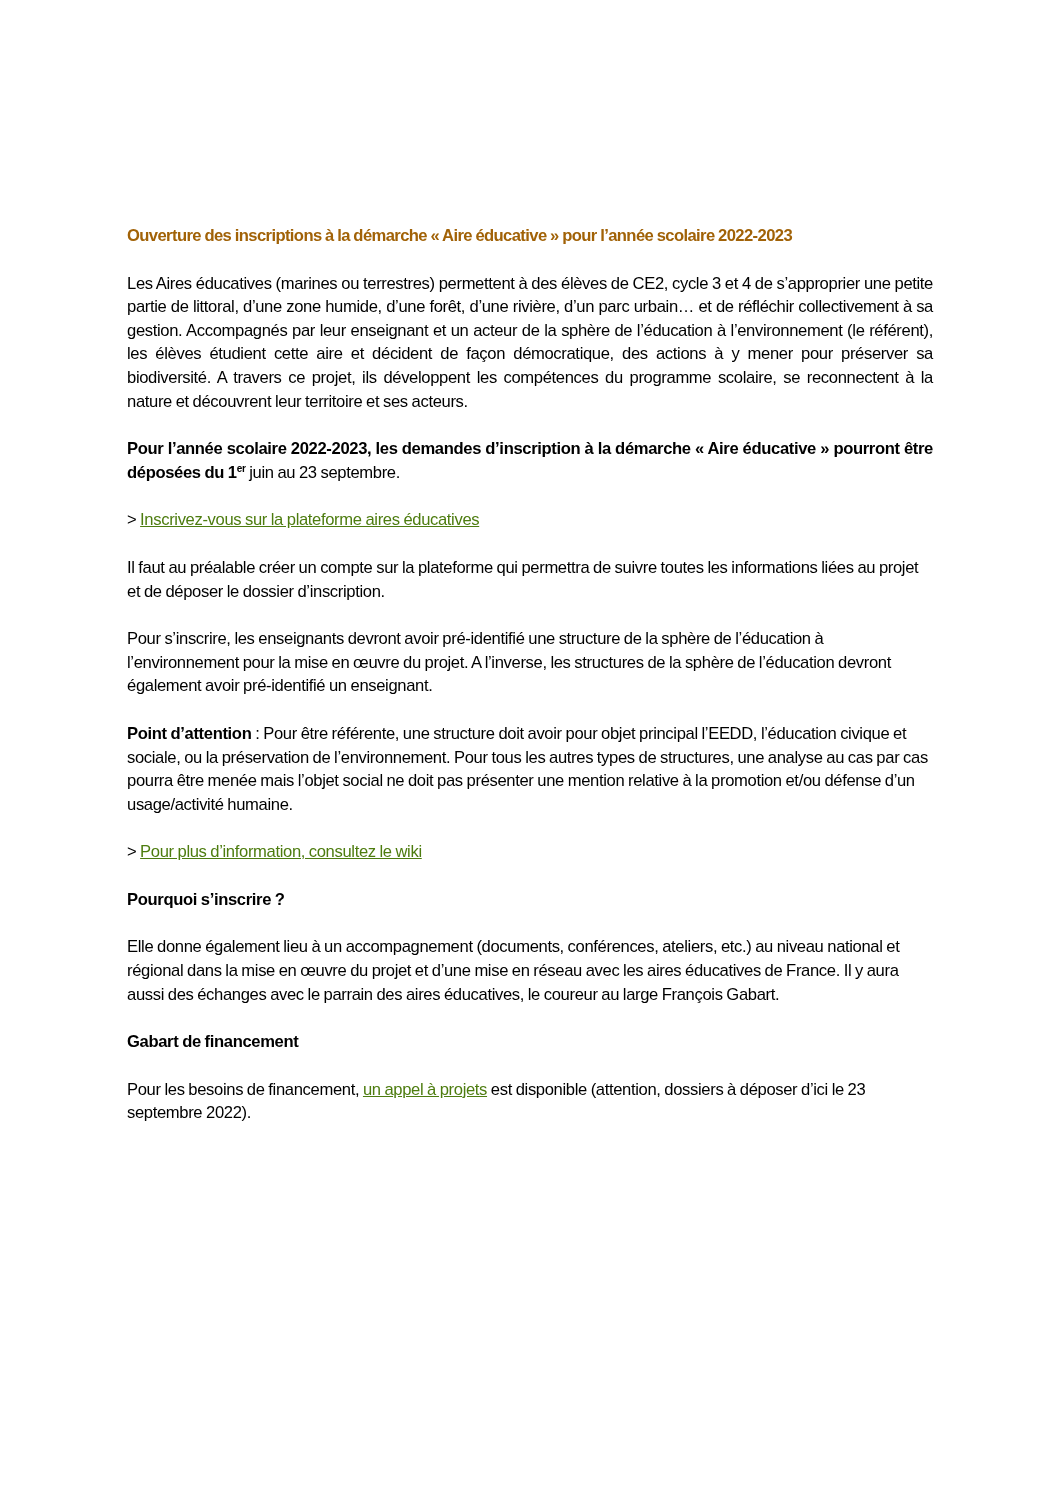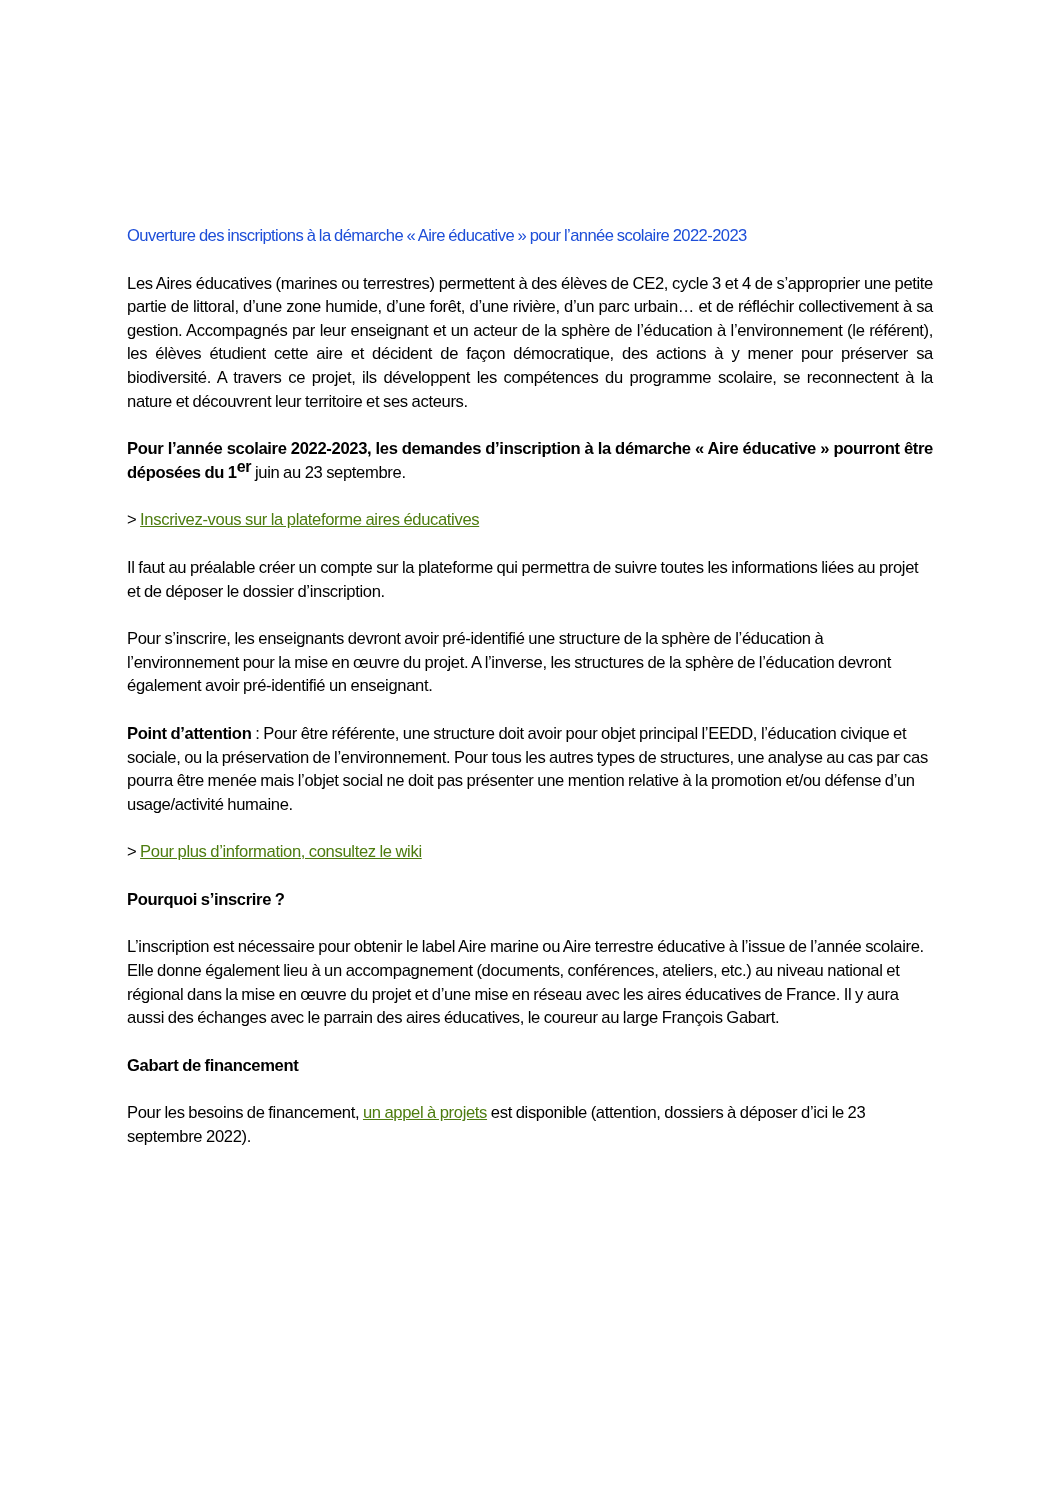--- a/index.html
+++ b/index.html
@@ -10,34 +10,34 @@
       top: 224px;
       width: 806px;
       font-family: "Liberation Sans", sans-serif;
       font-size: 16.6px;
       line-height: 23.6px;
       color: #000000;
       letter-spacing: -0.35px;
       word-spacing: -0.5px;
     }
     .heading {
-      color: #1d4ed8;
-      font-weight: normal;
+      color: #a16207;
+      font-weight: bold;
       margin: 0 0 24px 0;
       letter-spacing: -0.6px;
     }
     p { margin: 0 0 24px 0; }
     .justify { text-align: justify; }
     .bold { font-weight: bold; }
     a.link {
       color: #4d7c0f;
       text-decoration: underline;
       cursor: pointer;
     }
-    sup { font-size: 16px; line-height: 0; vertical-align: 6px; }
+    sup { font-size: 10px; line-height: 0; vertical-align: 6px; }
     .sub-heading { font-weight: bold; margin: 0 0 24px 0; }
     .tight { margin-bottom: 0; }
   </style>
 </head>
 <body>
 
 <div class="page">
 
   <p class="heading">Ouverture des inscriptions à la démarche « Aire éducative » pour l’année scolaire 2022-2023</p>
 
@@ -51,20 +51,19 @@
   <p>Il faut au préalable créer un compte sur la plateforme qui permettra de suivre toutes les informations liées au projet et de déposer le dossier d’inscription.</p>
 
   <p>Pour s’inscrire, les enseignants devront avoir pré-identifié une structure de la sphère de l’éducation à l’environnement pour la mise en œuvre du projet. A l’inverse, les structures de la sphère de l’éducation devront également avoir pré-identifié un enseignant.</p>
 
   <p><span class="bold">Point d’attention</span><span> : Pour être référente, une structure doit avoir pour objet principal l’EEDD, l’éducation civique et sociale, ou la préservation de l’environnement. Pour tous les autres types de structures, une analyse au cas par cas pourra être menée mais l’objet social ne doit pas présenter une mention relative à la promotion et/ou défense d’un usage/activité humaine.</span></p>
 
   <p><span>&gt; </span><a class="link">Pour plus d’information, consultez le wiki</a></p>
 
   <p class="sub-heading">Pourquoi s’inscrire ?</p>
 
-  <p class="tight">L’inscription est nécessaire pour obtenir le label Aire marine ou Aire terrestre éducative à l’issue de l’année scolaire.</p>
   <p>Elle donne également lieu à un accompagnement (documents, conférences, ateliers, etc.) au niveau national et régional dans la mise en œuvre du projet et d’une mise en réseau avec les aires éducatives de France. Il y aura aussi des échanges avec le parrain des aires éducatives, le coureur au large François Gabart.</p>
 
   <p class="sub-heading">Gabart de financement</p>
 
   <p><span>Pour les besoins de financement, </span><a class="link">un appel à projets</a><span> est disponible (attention, dossiers à déposer d’ici le 23 septembre 2022).</span></p>
 
 </div>
 
 </body></html>

